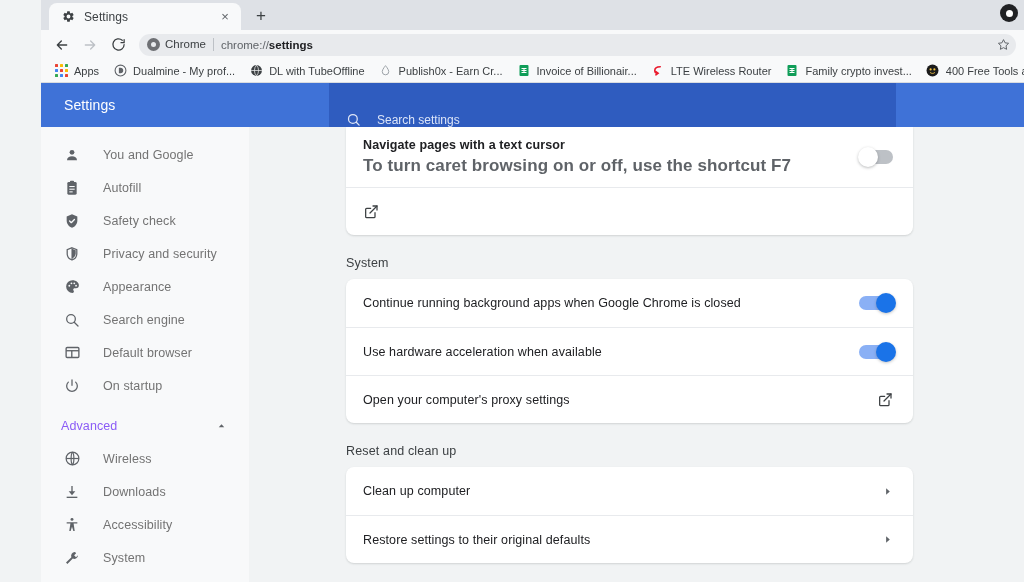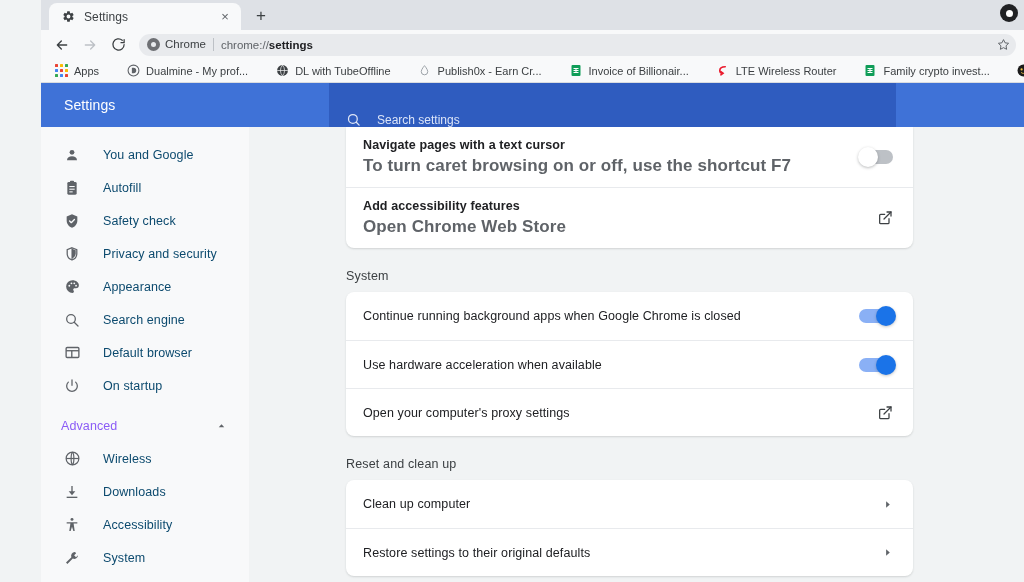--- a/index.html
+++ b/index.html
@@ -118,21 +118,21 @@
     display: flex; align-items: center; justify-content: center;
     color: #5f6368;
   }
 
   
   .bookmarks {
     height: 24px;
     background: #f8f9fa;
     display: flex; align-items: center;
     padding: 0 6px;
-    gap: 13px;
+    gap: 0px;
     border-bottom: 1px solid #dadce0;
     overflow: hidden;
   }
   .bm {
     display: flex; align-items: center;
     gap: 6px;
     padding: 2px 7px;
     border-radius: 4px;
     white-space: nowrap;
     flex: 0 0 auto;
@@ -187,21 +187,21 @@
     position: relative;
     overflow: hidden;
   }
   .nav-item {
     display: flex; align-items: center;
     height: 33px;
     padding-left: 22px;
     gap: 22px;
   }
   .nav-ico { width: 18px; height: 18px; flex: 0 0 18px; color: #5f6368; display: flex; align-items: center; justify-content: center; }
-  .nav-label { font-size: 12.5px; color: #0c4a6e; letter-spacing: .1px; }
+  .nav-label { font-size: 12.5px; color: #737373; letter-spacing: .1px; }
   .nav-section {
     display: flex; align-items: center;
     height: 33px;
     padding: 0 22px 0 20px;
     margin-top: 7px;
     justify-content: space-between;
   }
   .nav-section .nav-label { color: #8b5cf6; }
   .chev-up { color: #5f6368; display: flex; align-items: center; }
 
@@ -585,24 +585,20 @@
           <div class="row">
             <div class="row-texts">
               <div class="row-title">Navigate pages with a text cursor</div>
               <div class="row-sub">To turn caret browsing on or off, use the shortcut F7</div>
             </div>
             <div class="toggle off">
                 <span class="knob"></span>
               </div>
           </div>
           <div class="row">
-            <div class="row-texts">
-              <div class="row-title">Add accessibility features</div>
-              <div class="row-sub">Open Chrome Web Store</div>
-            </div>
             <span class="ext-icon">
               <svg width="16" height="16" viewBox="0 0 24 24" fill="none" stroke="#3c4043" stroke-width="1.9" stroke-linecap="round" stroke-linejoin="round">
                   <path d="M18 13v6a1.5 1.5 0 01-1.5 1.5h-11A1.5 1.5 0 014 19V8a1.5 1.5 0 011.5-1.5h6"></path>
                   <path d="M15 3h6v6"></path>
                   <path d="M10.5 13.5L21 3"></path>
                 </svg>
             </span>
           </div>
         </div>
 

